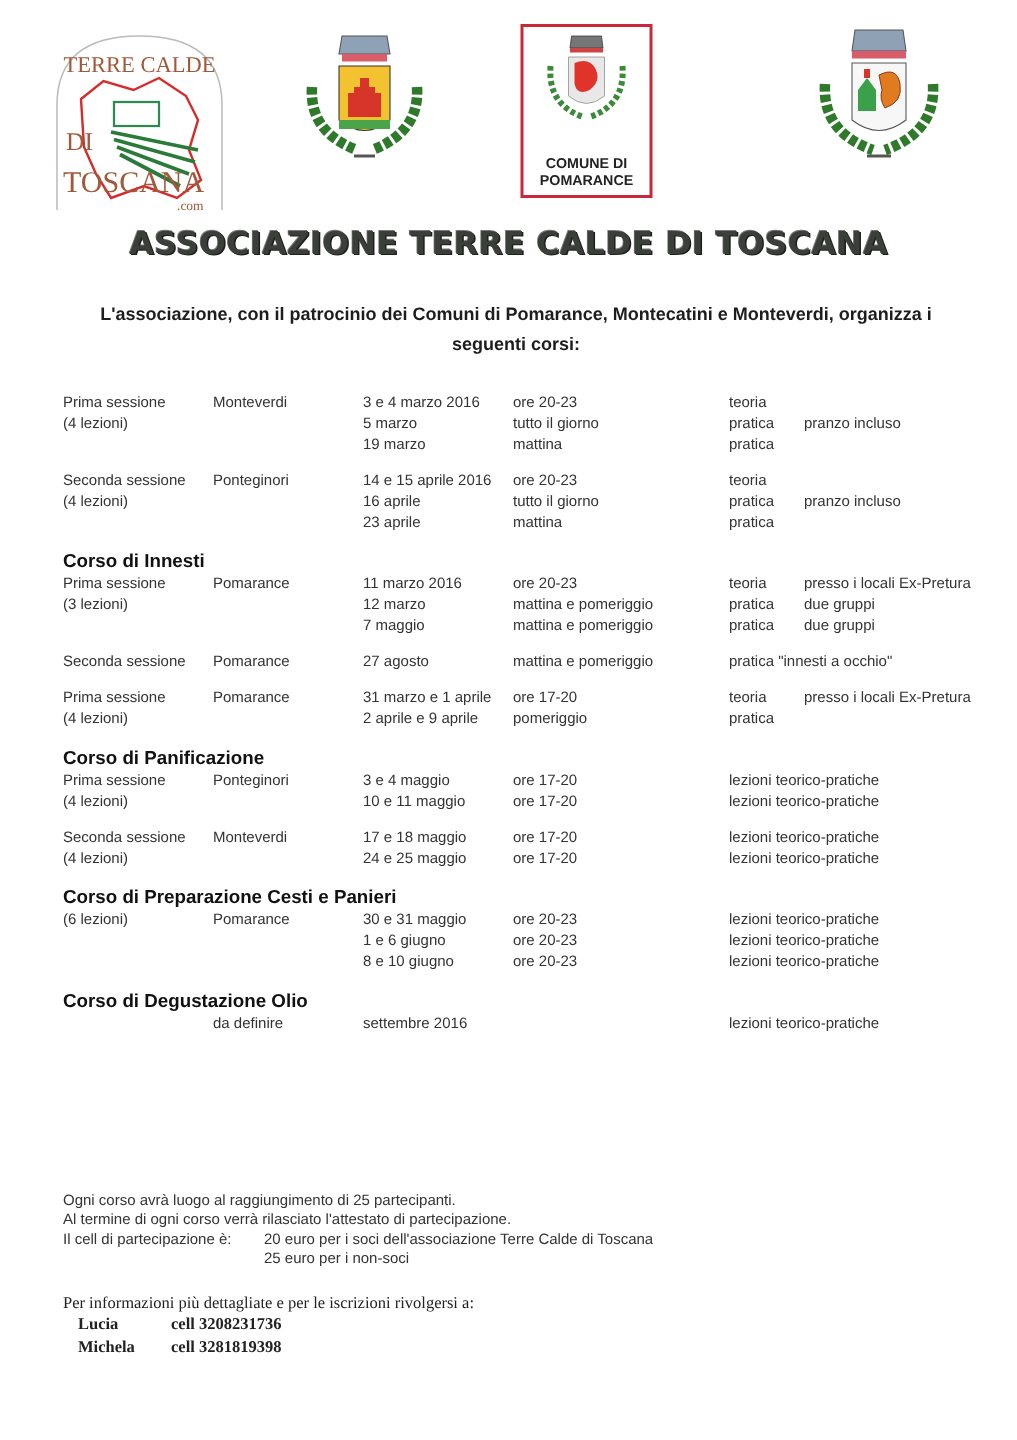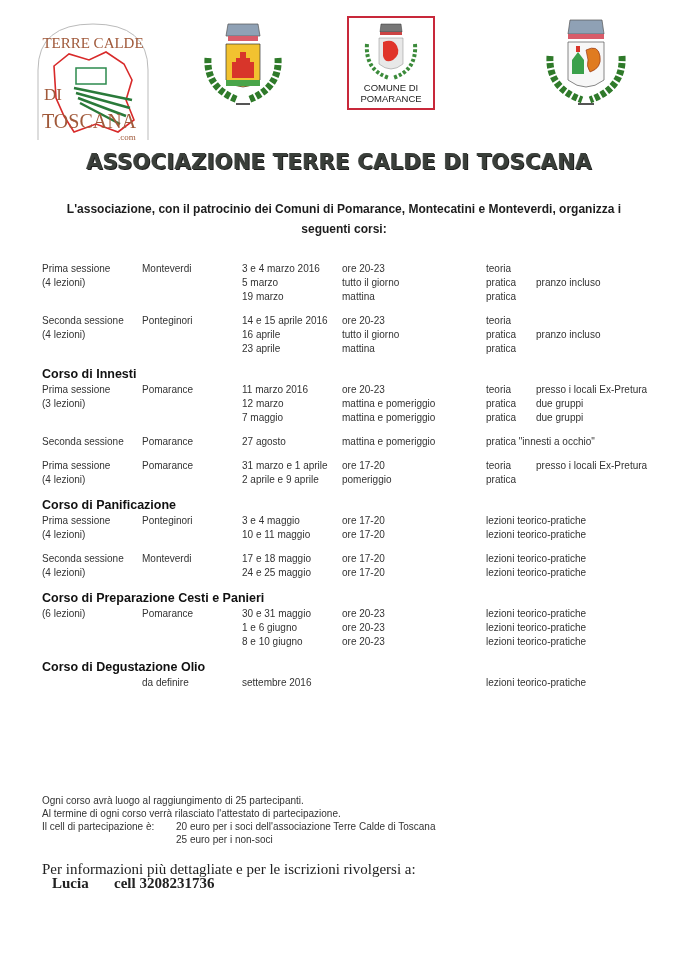--- a/index.html
+++ b/index.html
@@ -3,22 +3,22 @@
 <meta charset="utf-8">
 <style>
   html, body { margin: 0; padding: 0; background: #ffffff; }
   body { width: 678px; height: 960px; position: relative; overflow: hidden;
          font-family: "Liberation Sans", sans-serif; color: #1a1a1a; }
 
   
   .logo { position: absolute; }
   .logo-tcdt { left: 34px; top: 20px; width: 118px; height: 122px; }
   .logo-crest1 { left: 198px; top: 18px; width: 90px; height: 90px; }
-  .logo-pomarance { left: 347px; top: 16px; width: 88px; height: 94px;
-    border: 2px solid #c8283a; box-sizing: border-box; background: #fff; }
+  .logo-pomarance { left: 347px; top: 16px; width: 88px; height: 116px;
+    border: 2px solid #c8283a; box-sizing: border-box; background: #fff; font-weight: bold; }
   .logo-crest2 { left: 538px; top: 16px; width: 96px; height: 92px; }
   .pom-label { position: absolute; left: 0; right: 0; bottom: 4px; text-align: center;
     font-size: 9.5px; line-height: 11px; color: #222; font-family: "Liberation Sans", sans-serif; }
 
   .title { position: absolute; left: 0; right: 0; top: 150px; text-align: center;
     font-family: "DejaVu Sans", sans-serif; font-weight: bold; font-size: 21px;
     letter-spacing: 0.3px; color: #3a3f3a;
     text-shadow: 1px 1px 0 #1e1e1e, -0.5px -0.5px 0 #777; }
 
   .intro { position: absolute; left: 60px; right: 50px; top: 199px; text-align: center;
@@ -38,21 +38,21 @@
   .c-time { left: 300px; }
   .c-type { left: 444px; }
   .c-note { left: 494px; }
 
   .footer { position: absolute; left: 42px; top: 794px; width: 600px;
     font-family: "Liberation Sans", sans-serif; font-size: 10px; color: #333; }
   .footer .line { height: 13px; line-height: 13px; white-space: nowrap; position: relative; }
   .footer .cost-a { position: absolute; left: 134px; }
   .footer .cost-b { position: absolute; left: 134px; }
   .contacts { position: absolute; left: 42px; top: 862px; font-family: "Liberation Serif", serif;
-    font-size: 15px; color: #222; }
+    font-size: 11px; color: #222; }
   .contacts .info { height: 14px; line-height: 14px; }
   .contact { position: relative; height: 15px; line-height: 15px; font-weight: bold; }
   .contact .cname { position: absolute; left: 10px; }
   .contact .cell { position: absolute; left: 72px; }
 </style>
 </head>
 <body>
 
 <div class="logo logo-tcdt">
   <svg width="118" height="122" viewBox="0 0 118 122">
@@ -317,13 +317,17 @@
     <span class="cost-b">25 euro per i non-soci</span>
   </div>
 </div>
 
 <div class="contacts">
   <div class="info">Per informazioni più dettagliate e per le iscrizioni rivolgersi a:</div>
   <div class="contact">
     <span class="cname">Lucia</span>
     <span class="cell">cell  3208231736</span>
   </div>
+  <div class="contact">
+    <span class="cname">Michela</span>
+    <span class="cell">cell  3281819398</span>
+  </div>
 </div>
 
 </body></html>

